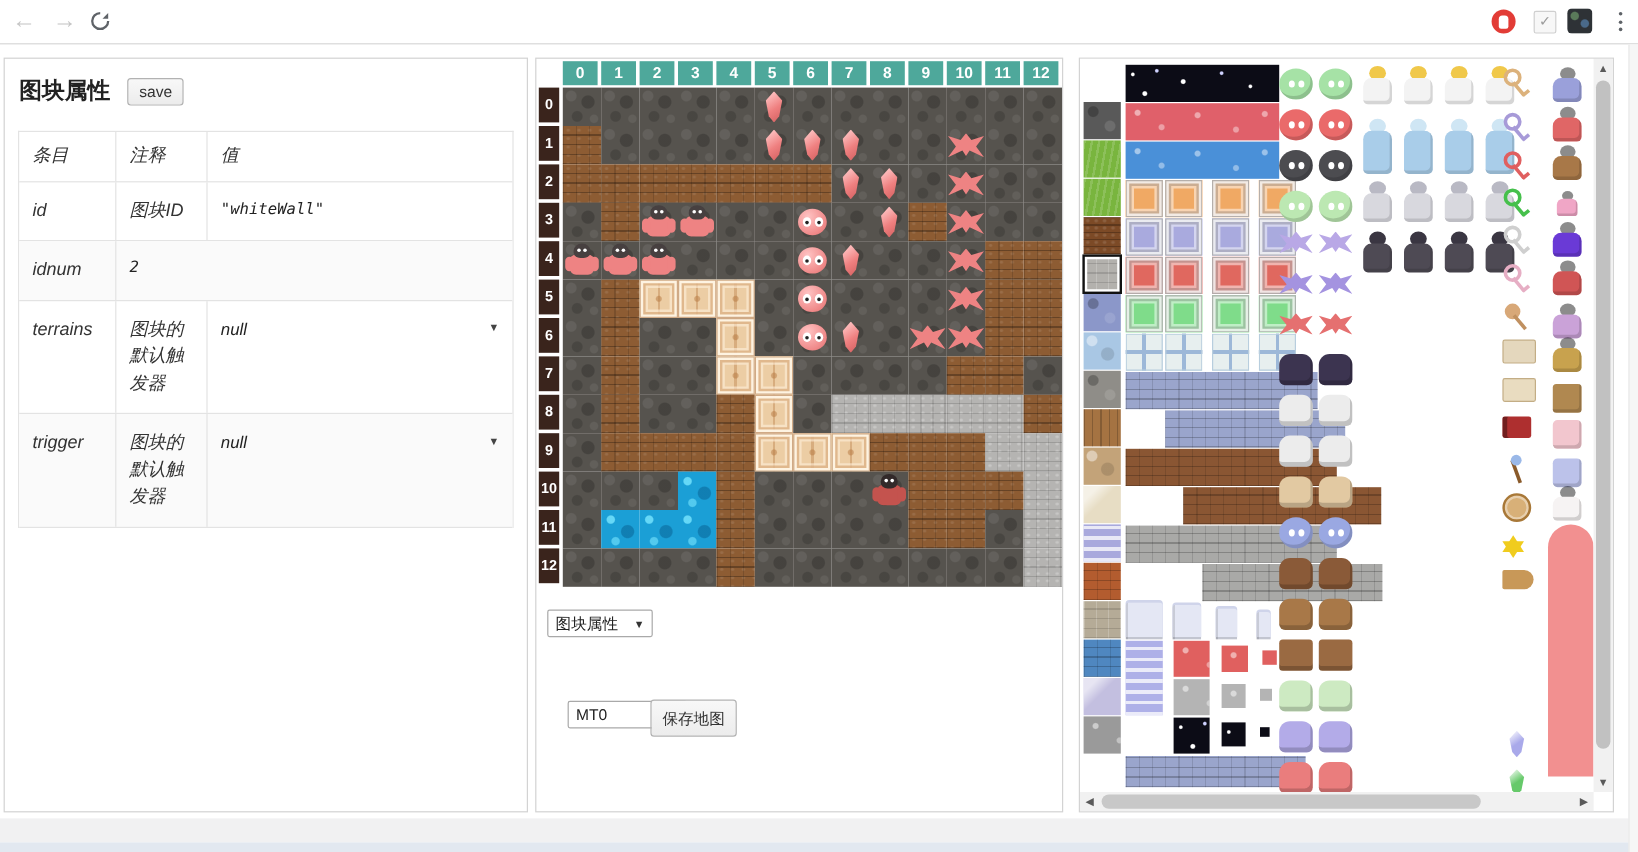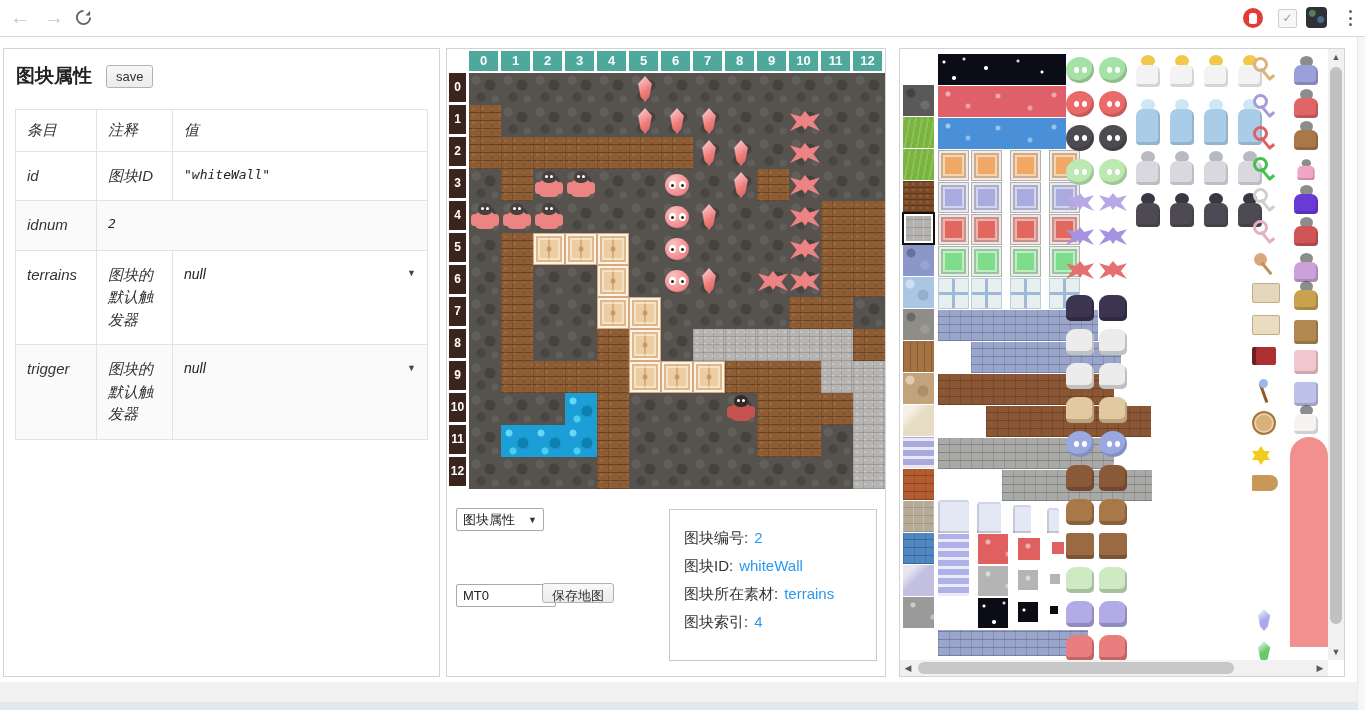--- a/index.html
+++ b/index.html
@@ -109,21 +109,21 @@
   .sp-priest .body{position:absolute;top:9px;left:3px;width:20px;height:17px;border-radius:5px;background:#c4534e;}
   .sp-priest .armL,.sp-priest .armR{position:absolute;top:11px;width:7px;height:12px;border-radius:4px;background:#c4534e;}
   .sp-priest .armL{left:-1px;} .sp-priest .armR{right:-1px;}
   .sp-priest .head{background:#332a2a;}
 
   
   .sel-box{position:absolute;display:flex;align-items:center;justify-content:space-between;
     border:1px solid #a9a9a9;border-radius:2px;background:#fff;font-size:13px;color:#222;
     padding:0 6px;box-sizing:border-box;height:23px;}
   .sel-box .arr{font-size:9px;color:#333;margin-left:6px;}
-  #save-map-btn{position:absolute;left:95px;top:534px;height:20px;font-size:13px;}
+  #save-map-btn{position:absolute;left:95px;top:534px;height:31px;font-size:13px;}
   .info-box{position:absolute;left:222px;top:460px;width:208px;height:152px;border:1px solid #c8c8c8;
     padding:10px 14px;box-sizing:border-box;font-size:15px;}
   .info-line{margin:9px 0;}
   .info-line .v{color:var(--link);margin-left:6px;}
 
   
   #ts-content{position:absolute;left:0;top:0;width:428px;height:611px;background:#fff;overflow:hidden;}
   .ts-tile{position:absolute;box-sizing:border-box;}
   .ts-tile.sel{outline:2px solid #111;outline-offset:-1px;box-shadow:0 0 0 3px #fff inset;}
   .k-cobble{background-image:radial-gradient(circle at 8px 8px,rgba(0,0,0,.25) 4px,transparent 5px),
@@ -585,31 +585,25 @@
             <div class="tile t-G"></div>
             <div class="tile t-G"></div>
             <div class="tile t-S"></div>
           </div>
       </div>
     </div>
     <div class="sel-box" style="left:9px;top:459px;width:88px">
       <span>图块属性</span>
         <span class="arr">▼</span>
     </div>
-    <div class="sel-box" style="left:9px;top:535px;width:100px">
+    <div class="sel-box" style="left:26px;top:535px;width:100px">
       <span>MT0</span>
         <span class="arr">▼</span>
     </div>
     <button class="btn" id="save-map-btn">保存地图</button>
-    <div class="info-box" id="info-box">
-        <div class="info-line"><span>图块编号:</span><span class="v">2</span></div>
-        <div class="info-line"><span>图块ID:</span><span class="v">whiteWall</span></div>
-        <div class="info-line"><span>图块所在素材:</span><span class="v">terrains</span></div>
-        <div class="info-line"><span>图块索引:</span><span class="v">4</span></div>
-      </div>
   </div>
 
   <div class="panel" id="p-right">
     <div id="ts-content">
         <div class="ts-tile k-cobble" style="left: 3px; top: 36px; width: 31px; height: 31px; background-color: rgb(89, 89, 89);"></div>
         <div class="ts-tile k-grass" style="left: 3px; top: 68px; width: 31px; height: 31px; background-color: rgb(121, 181, 62);"></div>
         <div class="ts-tile k-grass" style="left: 3px; top: 100px; width: 31px; height: 31px; background-color: rgb(121, 181, 62);"></div>
         <div class="ts-tile k-dirt" style="left: 3px; top: 132px; width: 31px; height: 31px; background-color: rgb(124, 74, 38);"></div>
         <div class="ts-tile k-stone sel" style="left: 3px; top: 164px; width: 31px; height: 31px; background-color: rgb(179, 177, 173);"></div>
         <div class="ts-tile k-cobble" style="left: 3px; top: 196px; width: 31px; height: 31px; background-color: rgb(139, 151, 201);"></div>

